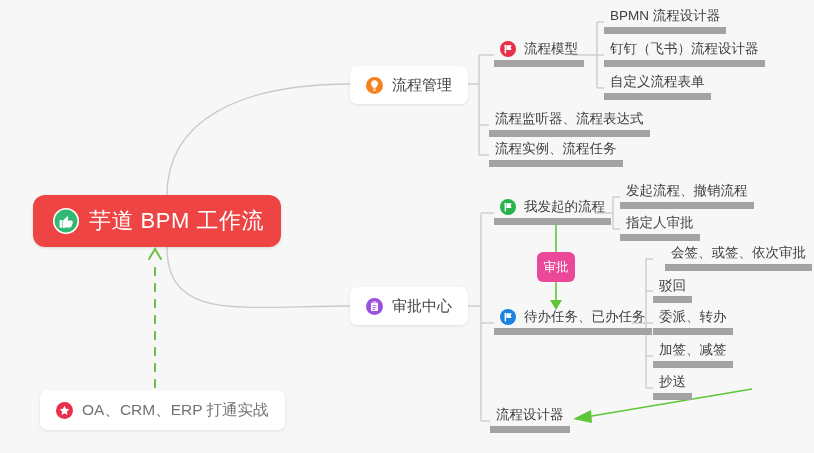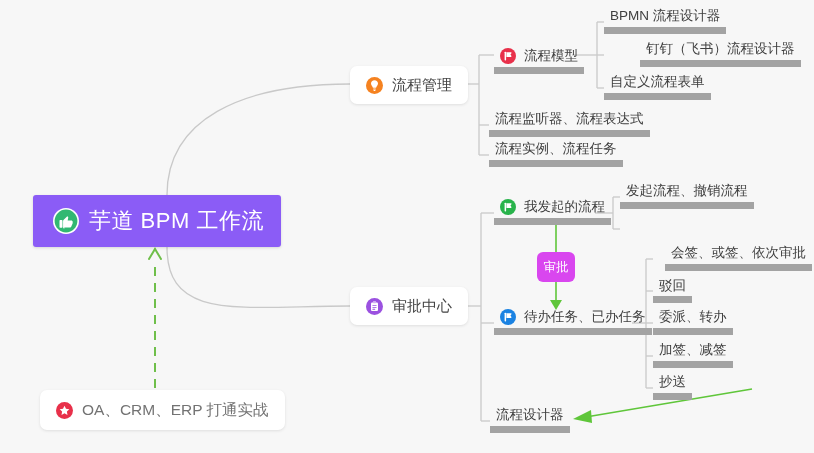--- a/index.html
+++ b/index.html
@@ -30,22 +30,22 @@
     pointer-events: none;
   }
 
   
   .root-node {
     position: absolute;
     left: 33px;
     top: 195px;
     width: 248px;
     height: 52px;
-    background: #8b5cf6;
-    border-radius: 3px;
+    background: #ef4444;
+    border-radius: 12px;
     box-shadow: 0 1px 3px rgba(0,0,0,0.13);
     display: flex;
     align-items: center;
     padding-left: 20px;
     box-sizing: border-box;
   }
   .root-label {
     color: #ffffff;
     font-size: 22px;
     letter-spacing: 0.5px;
@@ -107,21 +107,21 @@
   .ic-17 { width: 17px; height: 17px; }
   .ic-26 { width: 26px; height: 26px; }
 
   
   #badge-approve {
     position: absolute;
     left: 537px;
     top: 252px;
     width: 38px;
     height: 30px;
-    background: #d946ef;
+    background: #ec4899;
     border-radius: 6px;
     display: flex;
     align-items: center;
     justify-content: center;
   }
   #badge-approve .badge-label {
     color: #ffffff;
     font-size: 12.5px;
     white-space: nowrap;
   }
@@ -199,36 +199,36 @@
         <circle cx="8.5" cy="8.5" r="8.5" fill="#f58220"></circle>
         <path d="M8.5 3.2c-2.1 0-3.5 1.6-3.5 3.4 0 1.25.7 2.1 1.3 2.8.3.36.5.66.5 1.05
                  v.35h3.4v-.35c0-.39.2-.69.5-1.05.6-.7 1.3-1.55 1.3-2.8 0-1.8-1.4-3.4-3.5-3.4z" fill="#ffffff"></path>
         <rect x="7.1" y="11.4" width="2.8" height="1.1" rx="0.5" fill="#ffffff"></rect>
         <rect x="7.5" y="12.9" width="2" height="1" rx="0.5" fill="#ffffff"></rect>
       </svg>
     </span>
     <span class="card-label">流程管理</span>
   </div>
 
-  <div class="leaf with-icon" style="left:494px; top:43px;margin-top:7px;">
+  <div class="leaf with-icon" style="left:494px; top:43px;">
     <span class="ic ic-16">
       <svg viewBox="0 0 16 16" width="16" height="16">
         <circle cx="8" cy="8" r="8" fill="#e8304a"></circle>
         <rect x="4.6" y="3.7" width="1.5" height="8.7" rx="0.6" fill="#ffffff"></rect>
         <path d="M6.4 4.3h4.6c.45 0 .7.5.45.85l-1 1.45 1 1.45c.25.36 0 .85-.45.85H6.4z" fill="#ffffff"></path>
       </svg>
     </span>
     <span class="leaf-label">流程模型</span>
   </div>
 
   <div class="leaf" style="left:604px; top:10px;">
     <span class="leaf-label">BPMN 流程设计器</span>
   </div>
 
-  <div class="leaf" style="left:640px; top:43px;text-align:right;">
+  <div class="leaf" style="left:604px; top:43px;text-align:right;">
     <span class="leaf-label">钉钉（飞书）流程设计器</span>
   </div>
 
   <div class="leaf" style="left:604px; top:76px;">
     <span class="leaf-label">自定义流程表单</span>
   </div>
 
   <div class="leaf" style="left:489px; top:113px;">
     <span class="leaf-label">流程监听器、流程表达式</span>
   </div>
@@ -260,20 +260,23 @@
         <path d="M6.4 4.3h4.6c.45 0 .7.5.45.85l-1 1.45 1 1.45c.25.36 0 .85-.45.85H6.4z" fill="#ffffff"></path>
       </svg>
     </span>
     <span class="leaf-label">我发起的流程</span>
   </div>
 
   <div class="leaf" style="left:620px; top:185px;">
     <span class="leaf-label">发起流程、撤销流程</span>
   </div>
 
+  <div class="leaf" style="left:620px; top:217px;">
+    <span class="leaf-label">指定人审批</span>
+  </div>
 
   <div id="badge-approve">
     <span class="badge-label">审批</span>
   </div>
 
   <div class="leaf with-icon" style="left:494px; top:311px;">
     <span class="ic ic-16">
       <svg viewBox="0 0 16 16" width="16" height="16">
         <circle cx="8" cy="8" r="8" fill="#1a82e2"></circle>
         <rect x="4.6" y="3.7" width="1.5" height="8.7" rx="0.6" fill="#ffffff"></rect>

